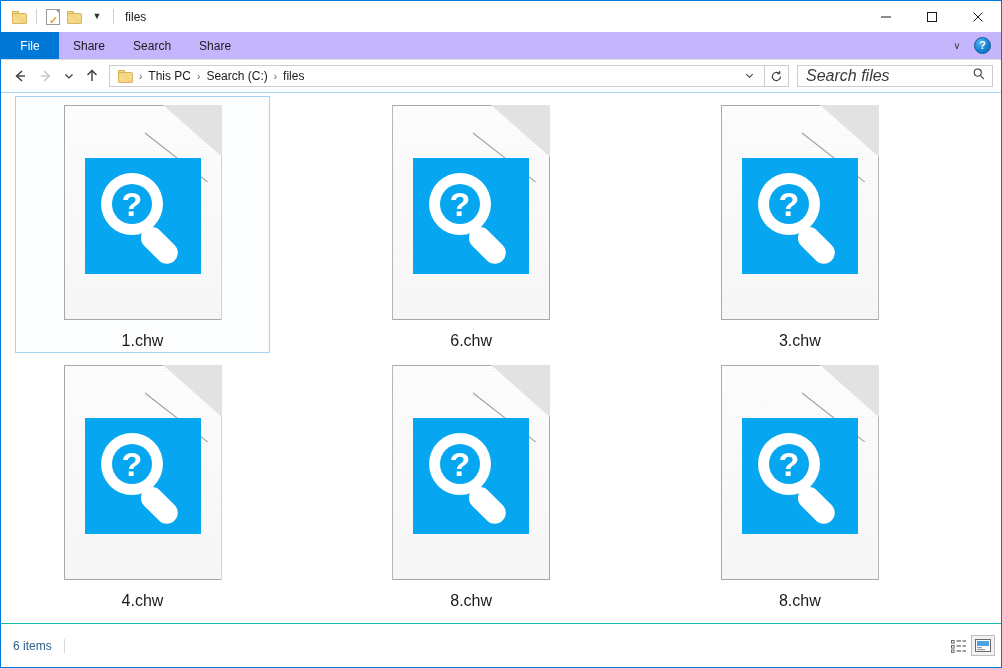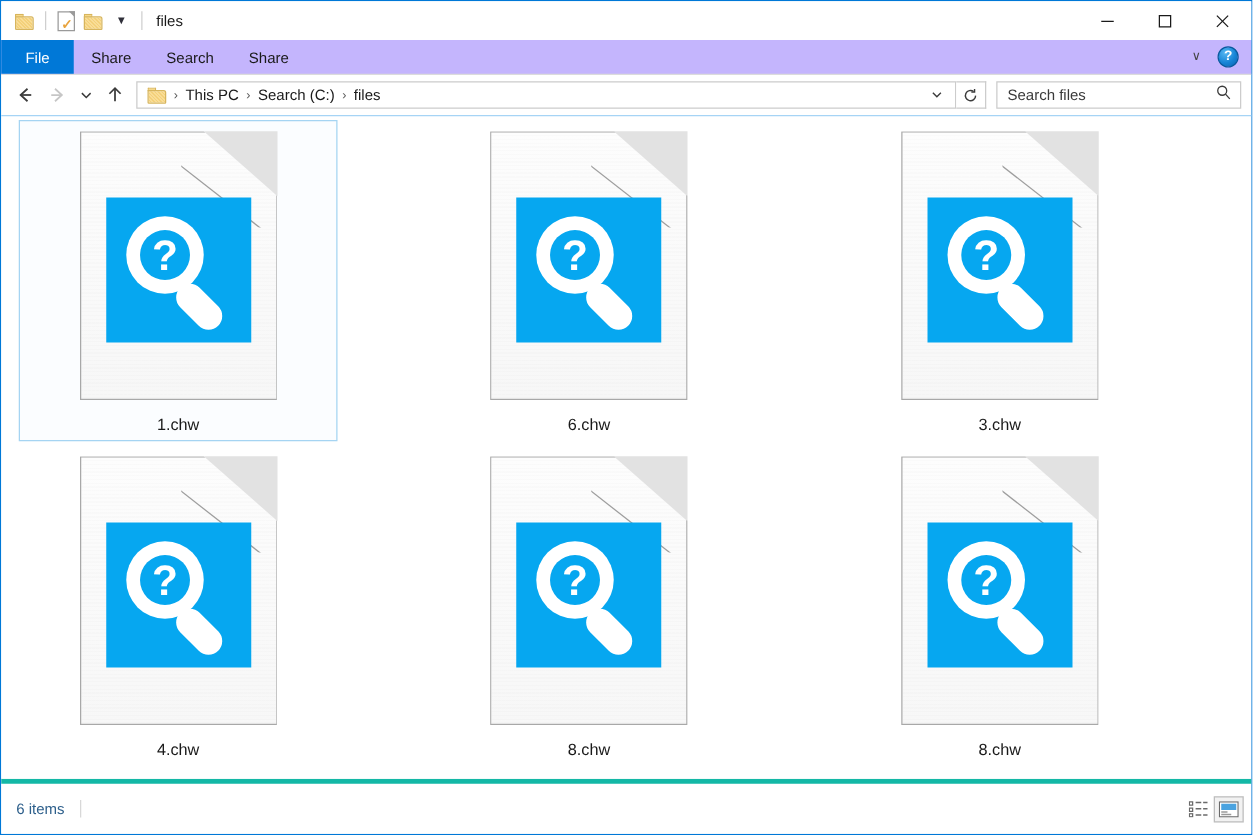--- a/index.html
+++ b/index.html
@@ -253,23 +253,24 @@
     border: 1px solid #cccccc;
     background: #ffffff;
     display: flex;
     align-items: center;
     margin-left: 8px;
     padding: 0 6px 0 8px;
     box-sizing: border-box;
   }
   .search-ph {
     flex: 1;
-    font-size: 12px;
+    font-size: 16px;
     color: #3a3a3a;
     white-space: nowrap;
+    font-style: italic;
   }
 
   
   .content {
     flex: 1;
     background: #ffffff;
     border-top: 1px solid #a6d4f5;
     position: relative;
     overflow: hidden;
   }
@@ -293,21 +294,21 @@
   .cell.selected {
     border: 1px solid #a5d4f2;
     background: #fbfdff;
   }
   .icon-wrap {
     width: 158px;
     height: 215px;
     position: relative;
   }
   .filename {
-    font-size: 13px;
+    font-size: 16px;
     color: #1a1a1a;
     margin-top: 12px;
     text-align: center;
   }
 
   
   .page {
     position: absolute;
     left: 0; top: 0;
     width: 158px;
@@ -359,21 +360,21 @@
     position: absolute;
     left: 0; top: 0;
     width: 116px;
     height: 116px;
   }
 
   
   .statusbar {
     height: 44px;
     min-height: 28px;
-    border-top: 4px solid #14b8a6;
+    border-top: 1px solid #14b8a6;
     background: #ffffff;
     display: flex;
     align-items: center;
     padding: 0 6px 0 12px;
     box-sizing: border-box;
   }
   .status-text {
     font-size: 12px;
     color: #2d5f8b;
     white-space: nowrap;

